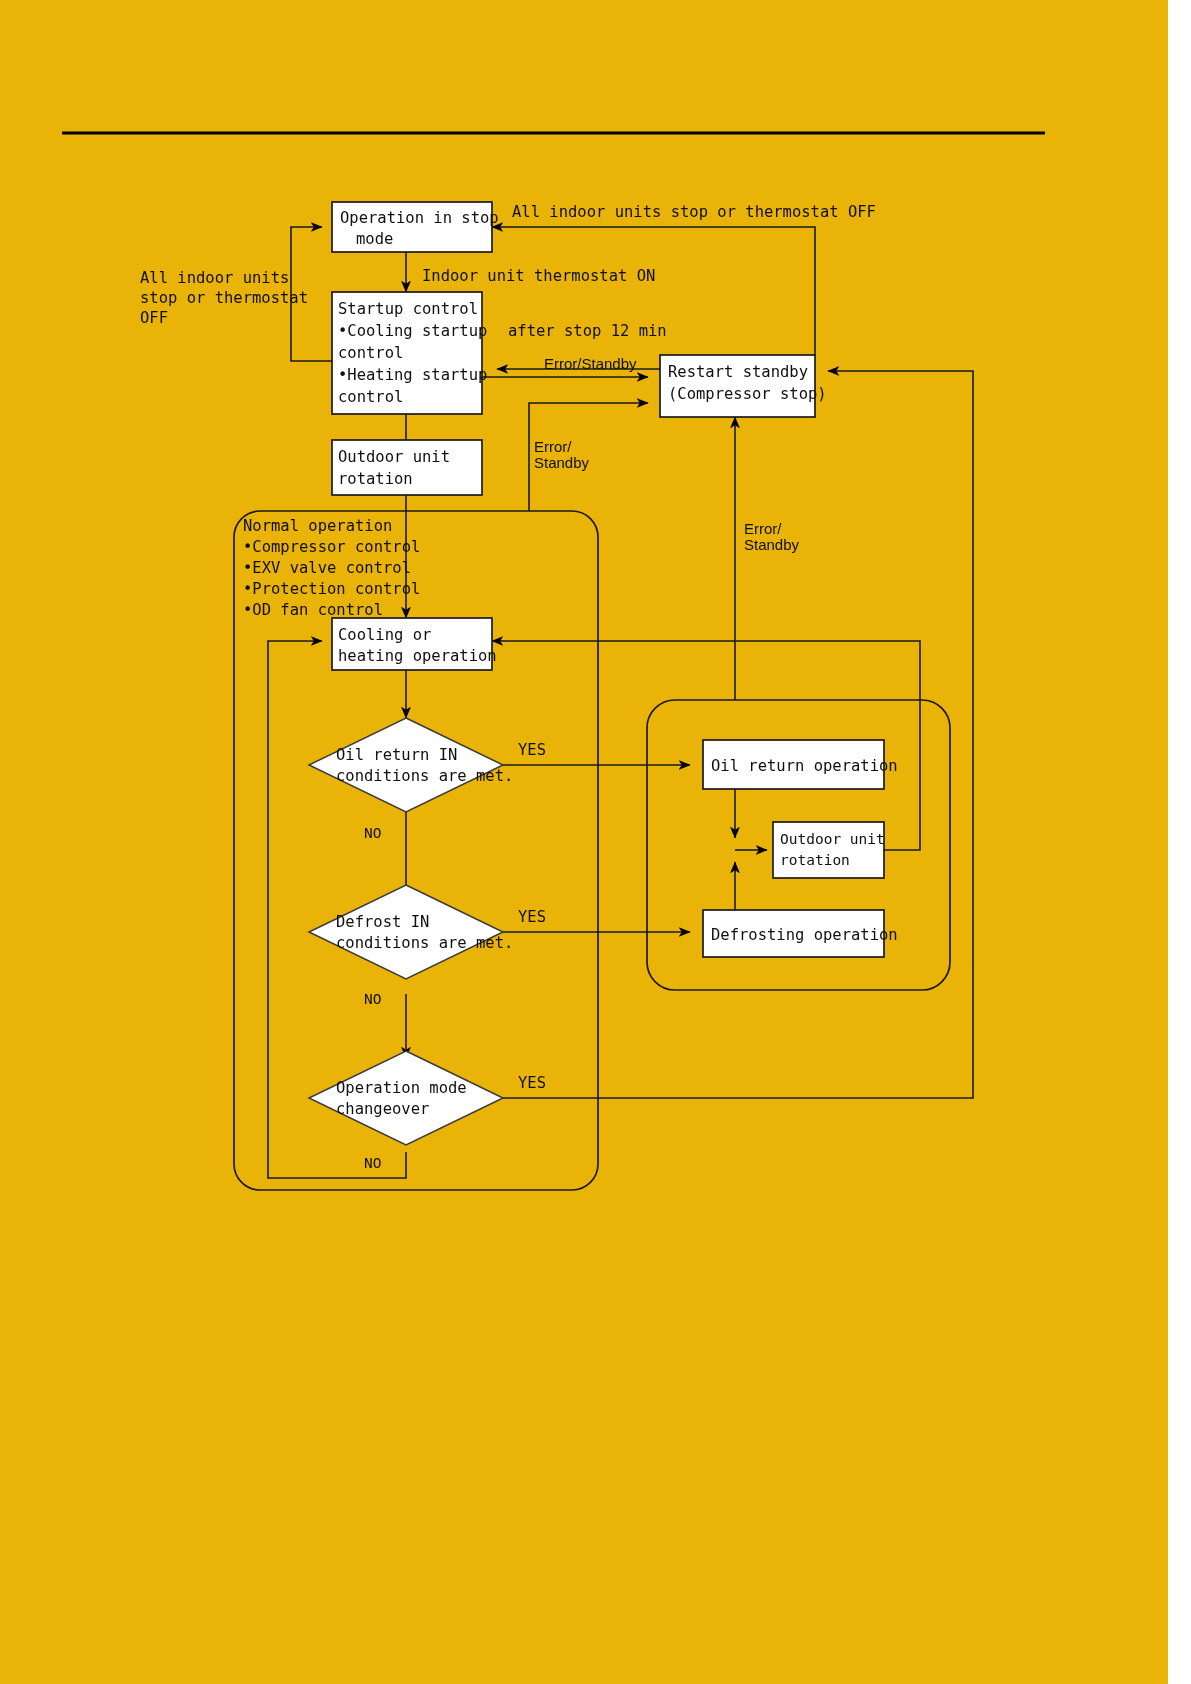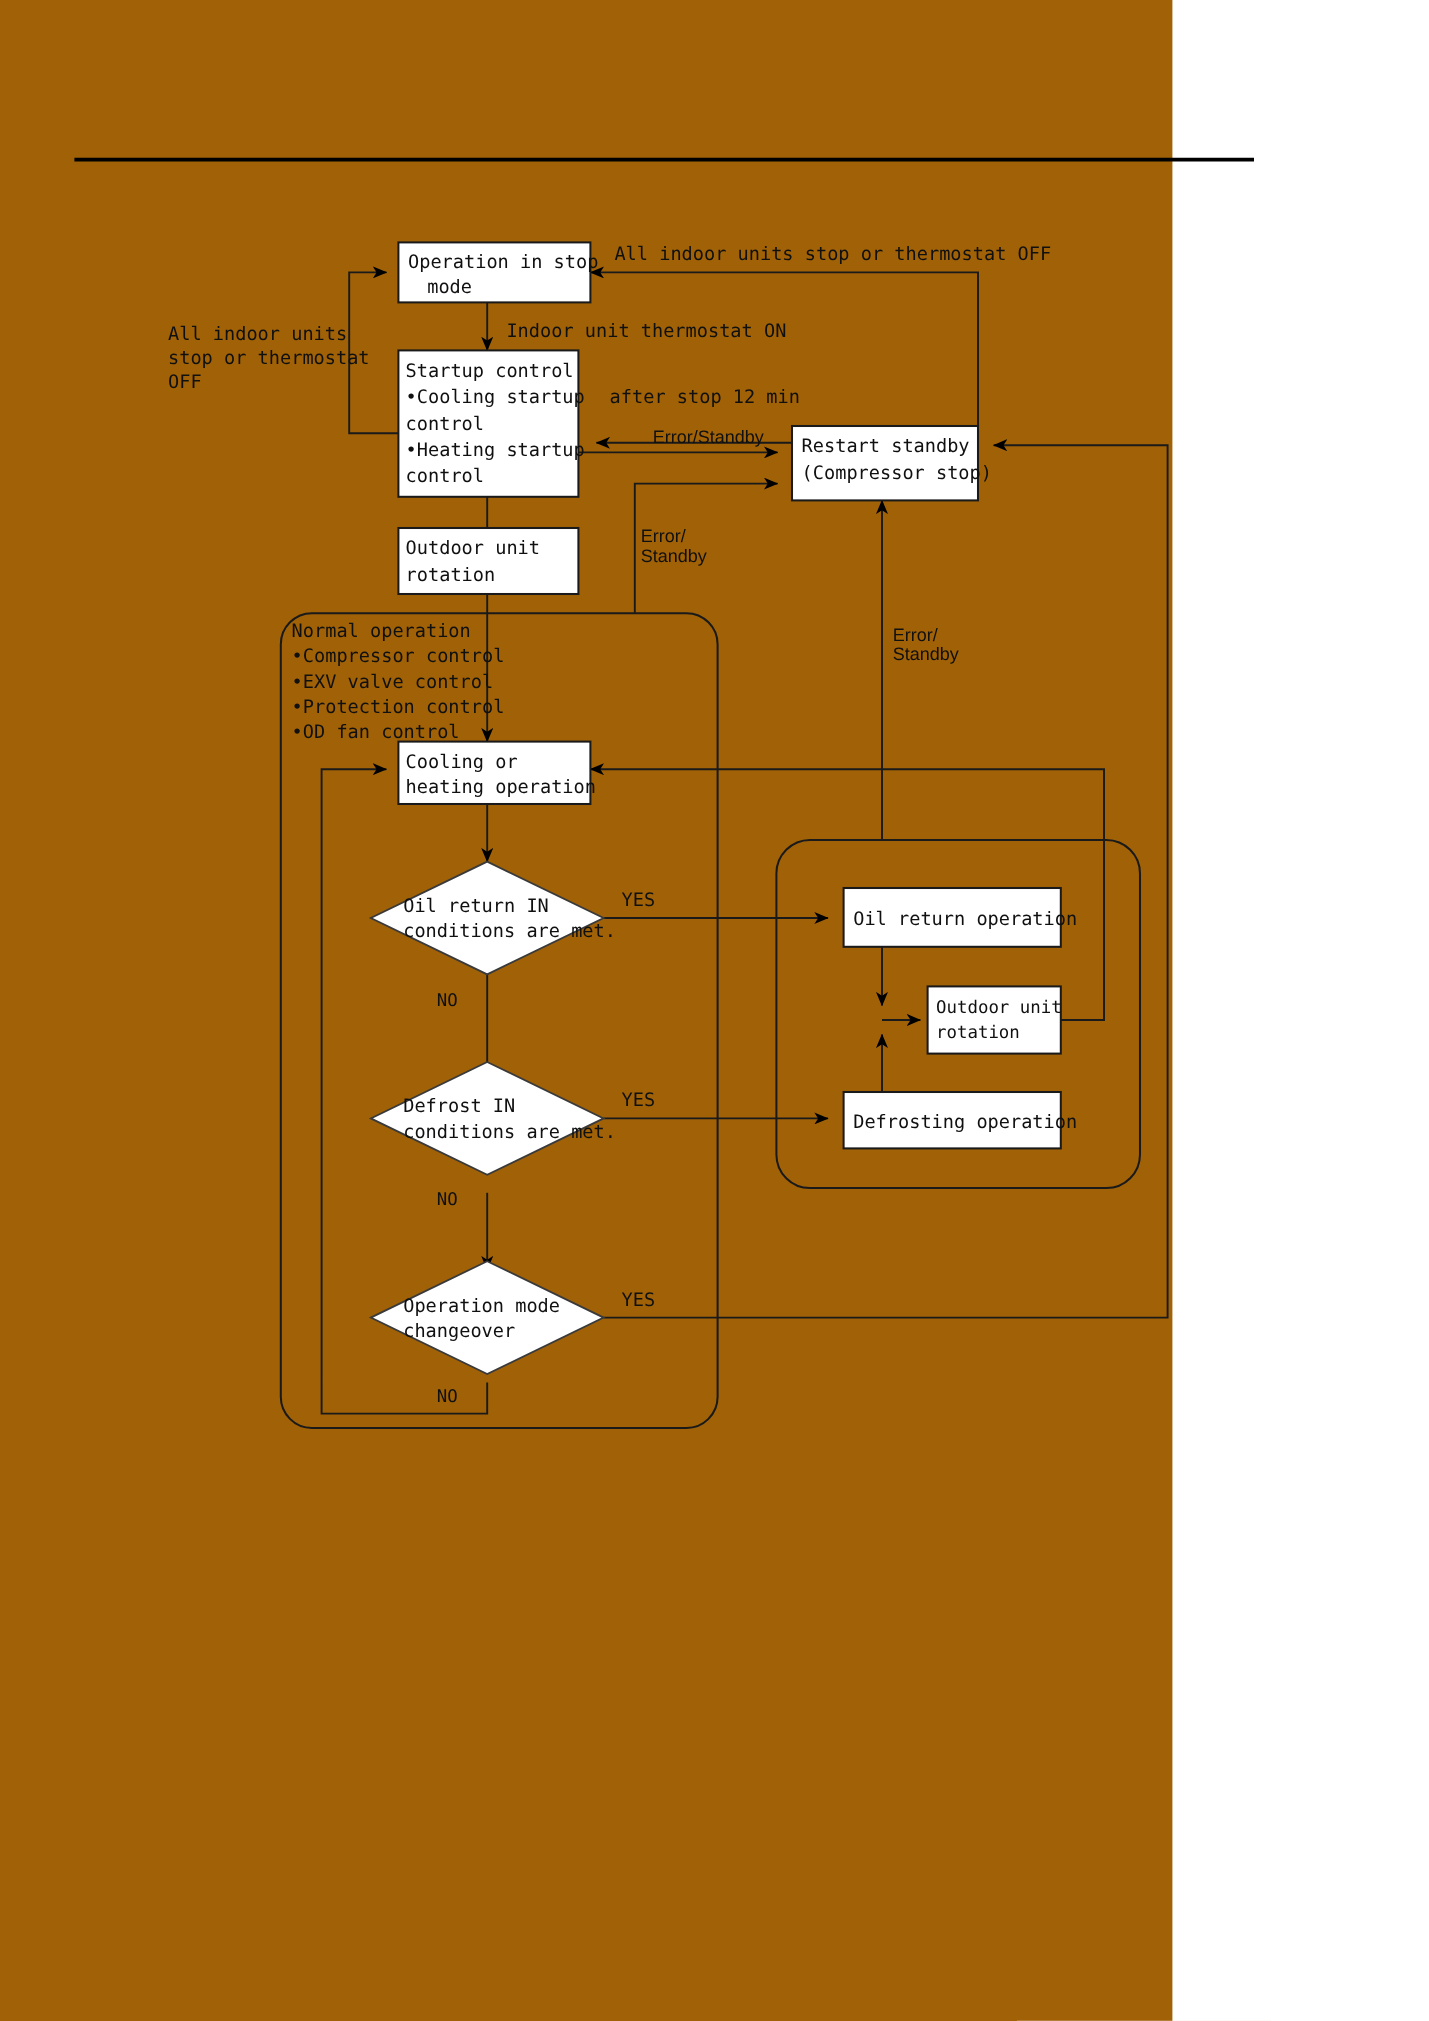--- a/index.html
+++ b/index.html
@@ -9,23 +9,23 @@
   }
   body {
     width: 1191px;
     height: 1684px;
     font-family: "DejaVu Sans Mono", "Liberation Mono", monospace;
     position: relative;
     overflow: hidden;
   }
   #page {
     position: relative;
-    width: 977px;
+    width: 1168px;
     height: 1684px;
-    background: #a16207;
+    background: #eab308;
   }
   svg.diagram {
     position: absolute;
     left: 0;
     top: 0;
     width: 1191px;
     height: 1684px;
   }
   .stroke {
     fill: none;

